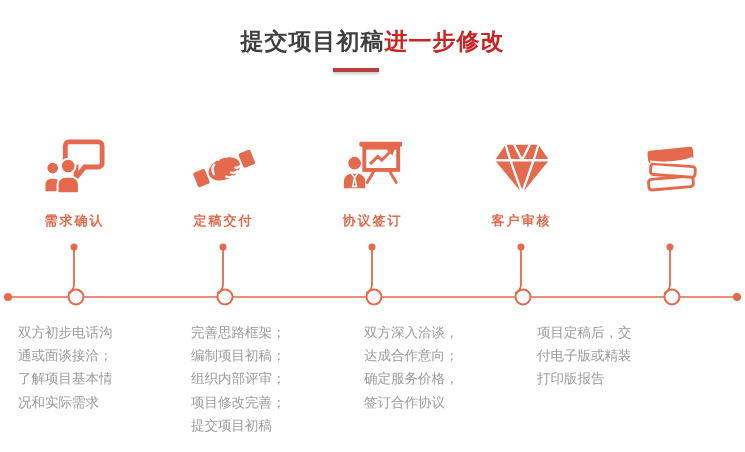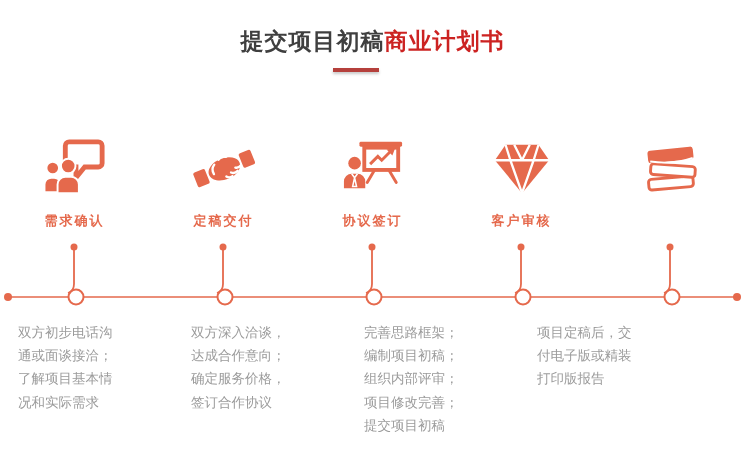--- a/index.html
+++ b/index.html
@@ -23,21 +23,21 @@
 
   .descs-row { position:absolute; top:321px; left:0; width:745px; display:flex;gap:24px; }
   .desc { width:149px; padding:0 4px 0 18px; font-size:13.5px; color:#9b9b9b;
           line-height:1.72; white-space:pre-line; text-align:left; }
 </style>
 </head>
 <body>
 
 <div class="page">
 
-  <div class="title"><span>提交项目初稿</span><span class="hl">商业计划书</span></div>
+  <div class="title"><span>提交项目初稿</span><span class="hl">进一步修改</span></div>
   <div class="title-underline"></div>
 
   <div class="steps-row">
 
     <div class="step">
       <span class="step-icon">
         <svg viewBox="0 0 64 64">
           <path d="M26 5 h30 a4 4 0 0 1 4 4 v18 a4 4 0 0 1 -4 4 h-14 l-9 11 v-11 h-7 a4 4 0 0 1 -4 -4 v-18 a4 4 0 0 1 4 -4 z" fill="none" stroke="#e5694c" stroke-width="5"></path>
           <circle cx="9" cy="32" r="5.5" fill="#e5694c"></circle>
           <path d="M1.5 56 v-7 a6 6 0 0 1 6 -6 h3 a6 6 0 0 1 6 6 v7 z" fill="#e5694c"></path>
@@ -139,27 +139,27 @@
       <circle cx="670" cy="7" r="3.5" fill="#e5694c"></circle>
       <circle cx="672" cy="57" r="7.5" fill="#ffffff" stroke="#e5694c" stroke-width="2"></circle>
     </g>
   </svg>
 
   <div class="descs-row">
     <div class="desc">双方初步电话沟
 通或面谈接洽；
 了解项目基本情
 况和实际需求</div>
-    <div class="desc">双方深入洽谈，
-达成合作意向；
-确定服务价格，
-签订合作协议</div>
     <div class="desc">完善思路框架；
 编制项目初稿；
 组织内部评审；
 项目修改完善；
 提交项目初稿</div>
+    <div class="desc">双方深入洽谈，
+达成合作意向；
+确定服务价格，
+签订合作协议</div>
     <div class="desc">项目定稿后，交
 付电子版或精装
 打印版报告</div>
   </div>
 
 </div>
 
 </body></html>

